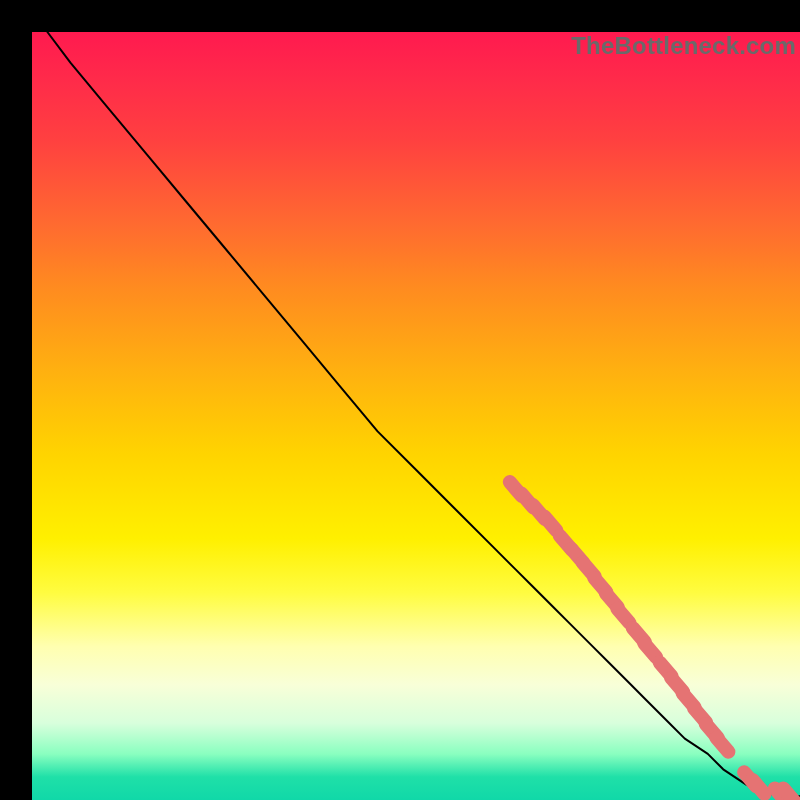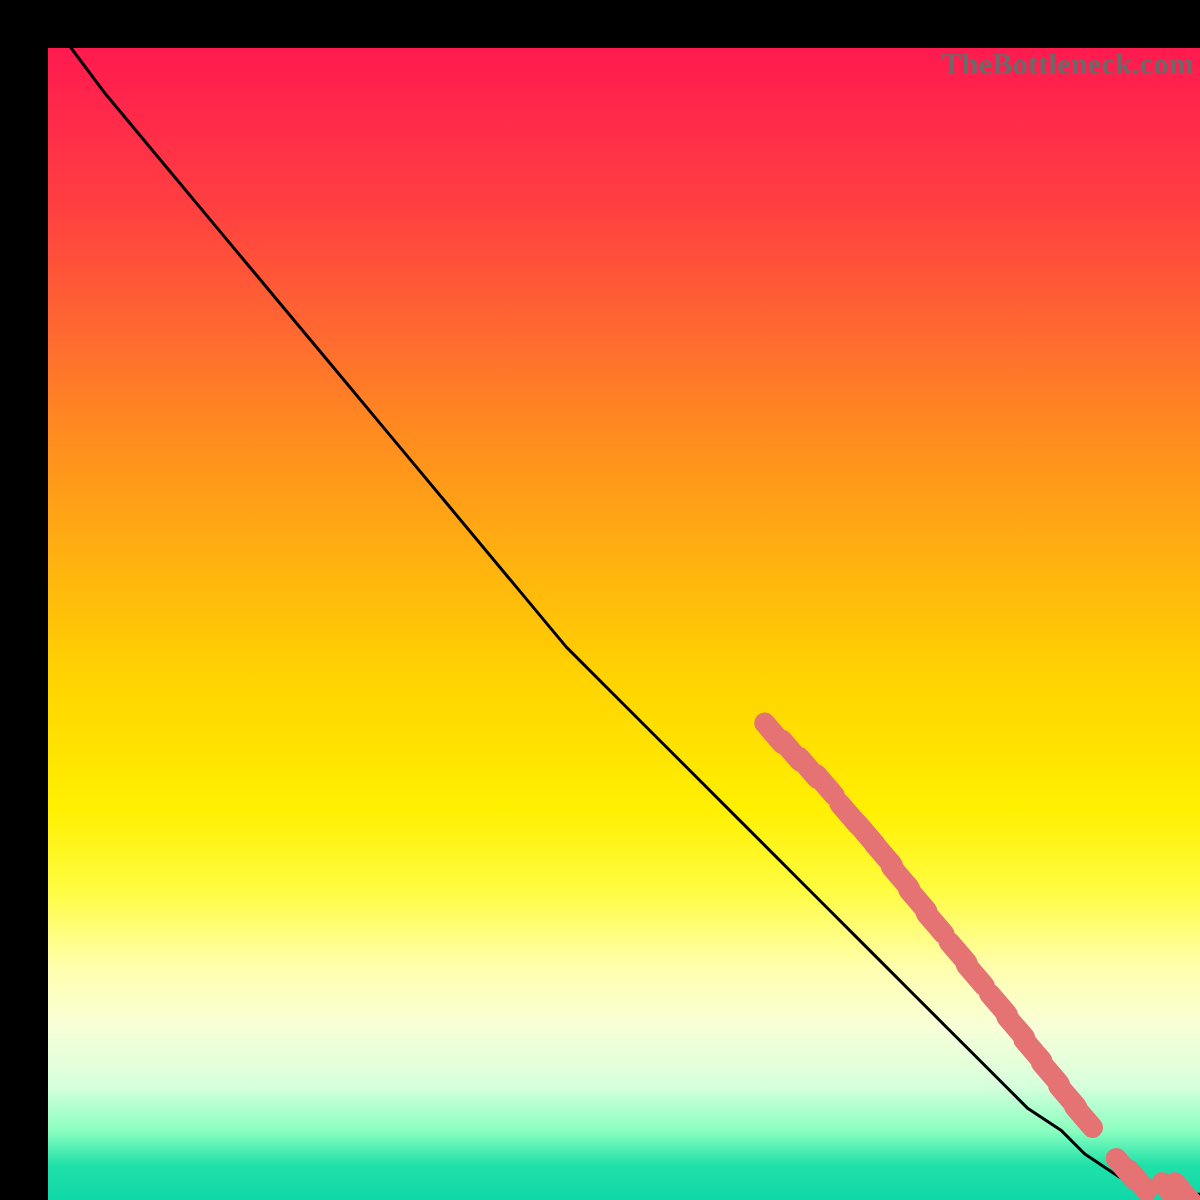--- a/index.html
+++ b/index.html
@@ -41,22 +41,22 @@
       #d8ffdc 90%,
       #8affc0 94%,
       #1fe0a8 97%,
       #10d8a8 100%
     );
   }
   .attribution {
     position: absolute;
     top: 0px;
     right: 4px;
-    font-family: Liberation Serif, serif;
-    font-size: 20px;
+    font-family: Liberation Sans, sans-serif;
+    font-size: 24px;
     font-weight: 600;
     color: #6a6a6a;
     letter-spacing: 0.2px;
     user-select: none;
   }
   svg.curve {
     position: absolute;
     left: 0;
     top: 0;
     width: 768px;

